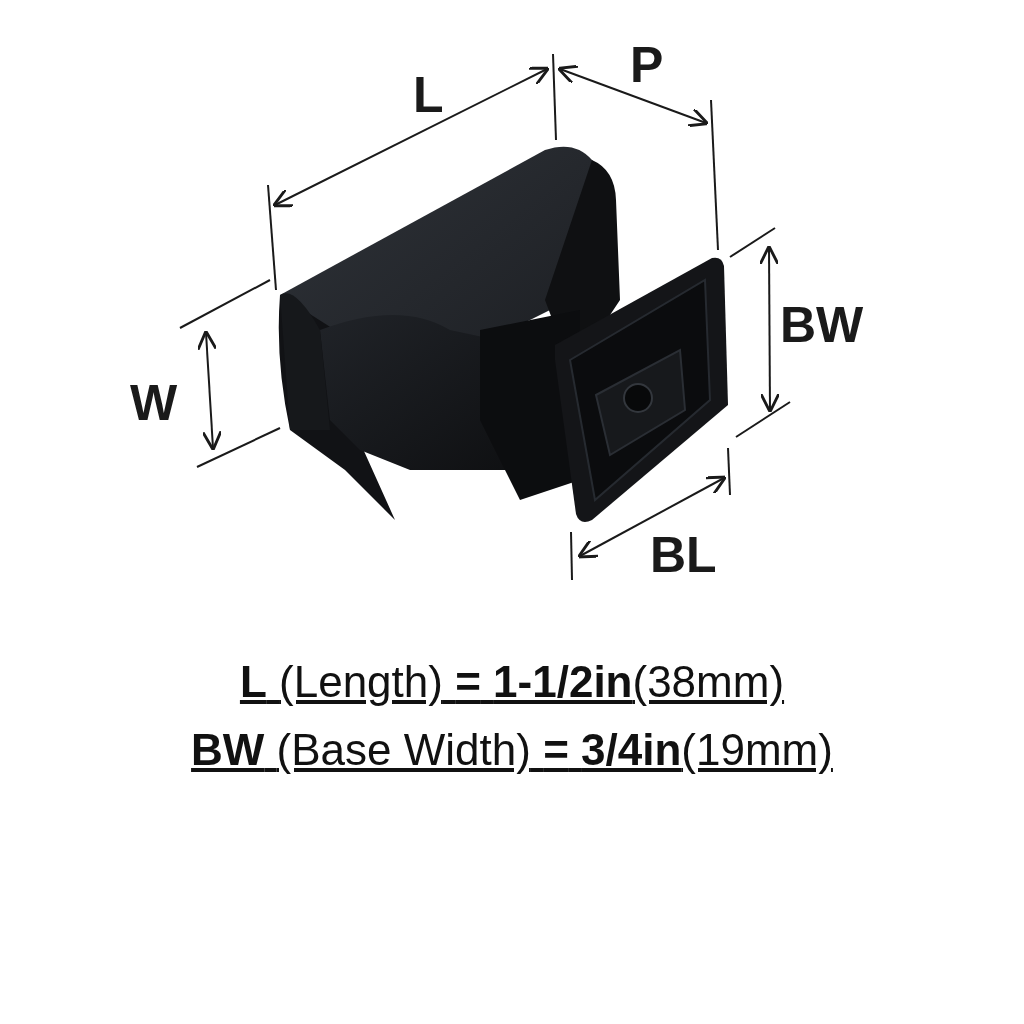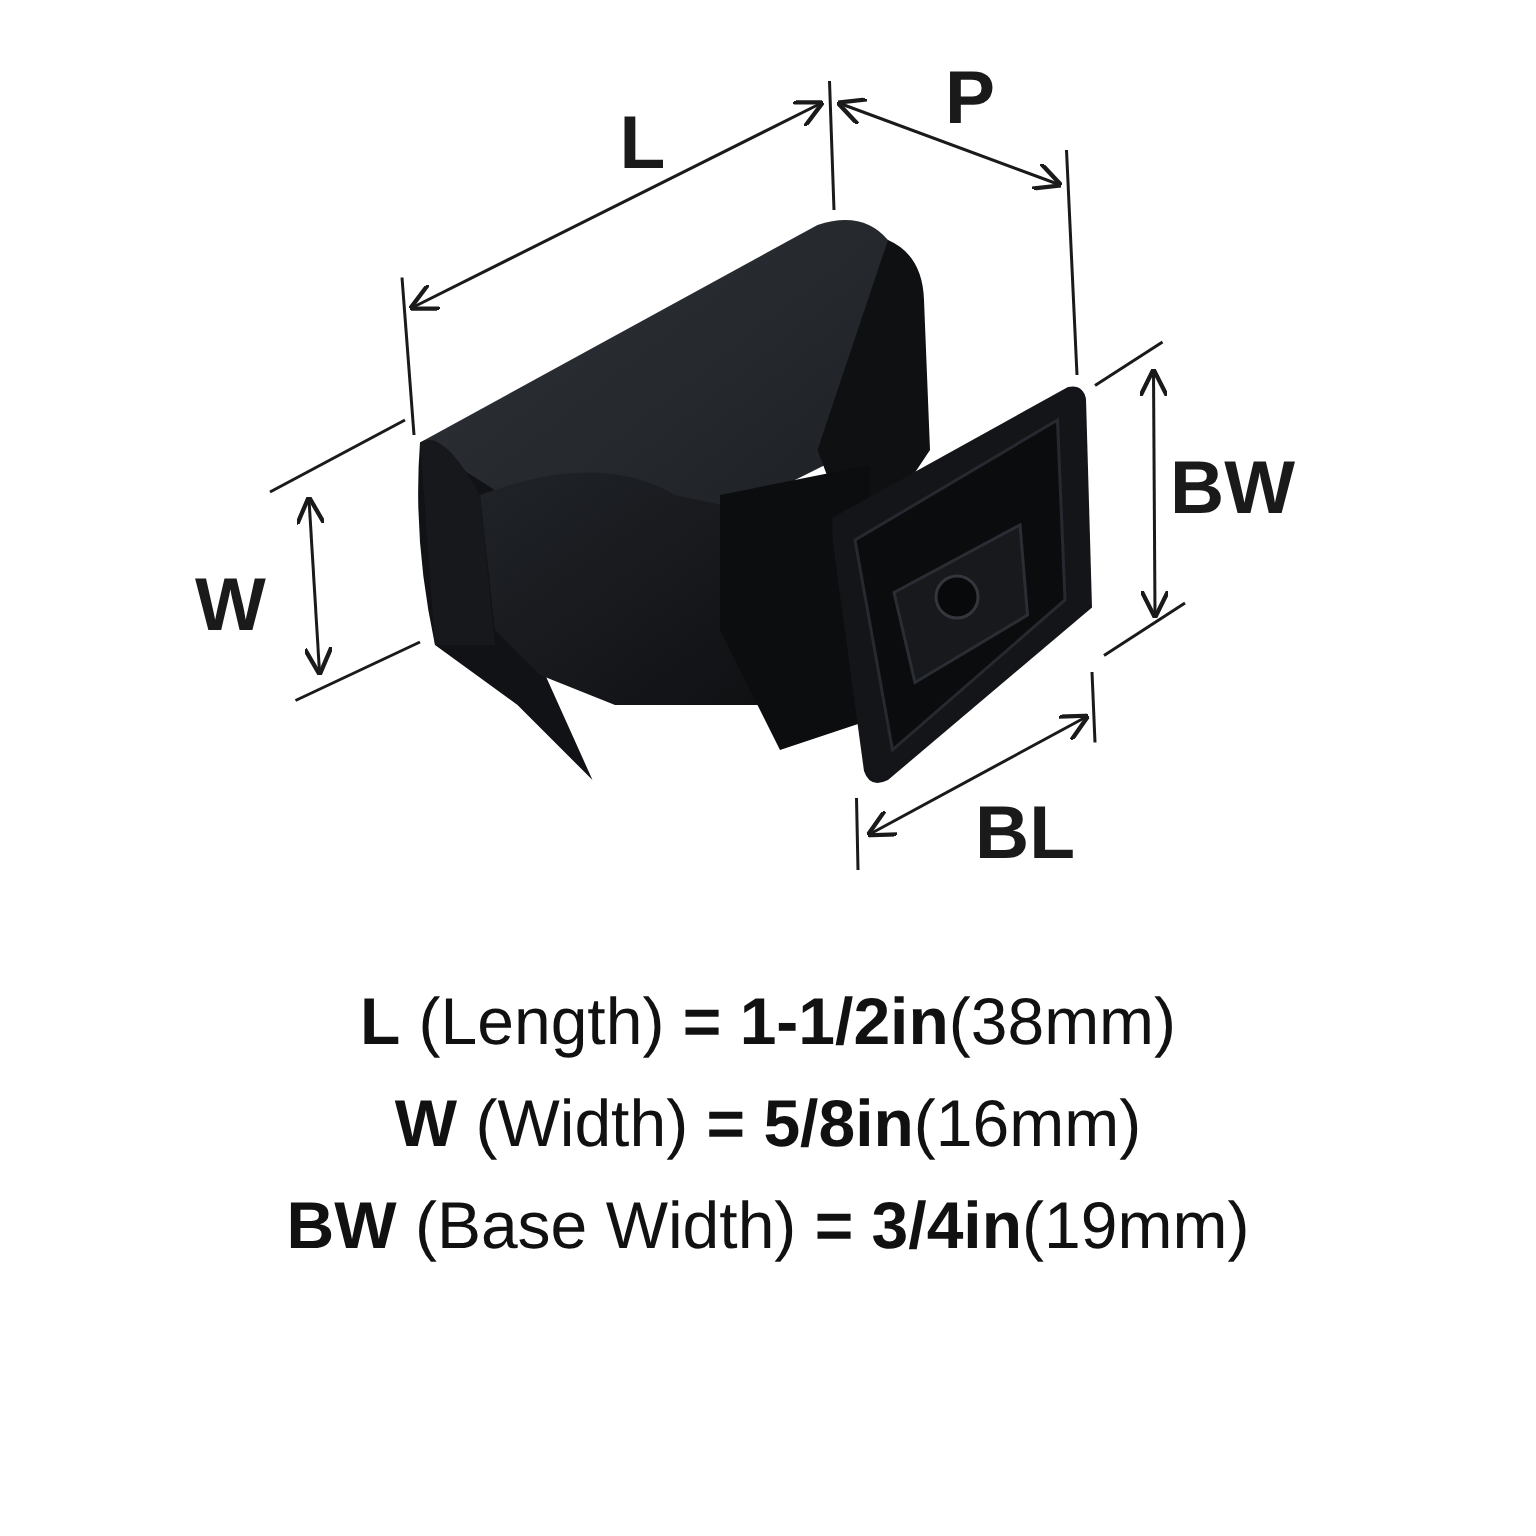--- a/index.html
+++ b/index.html
@@ -1,20 +1,20 @@
 <!DOCTYPE html>
 <html><head>
 <meta charset="utf-8">
 <style>
   html,body{margin:0;padding:0;background:#ffffff;}
   body{width:1024px;height:1024px;position:relative;overflow:hidden;font-family:"Liberation Sans","DejaVu Sans",sans-serif;color:#111;}
   .drawing{position:absolute;left:0;top:0;width:1024px;height:620px;}
   .dim-label{position:absolute;font-family:"Liberation Sans",sans-serif;font-weight:700;font-size:50px;color:#1a1a1a;line-height:1;}
   .specs{position:absolute;left:0;top:648px;width:1024px;}
-  .spec-line{height:68px;text-align:center;font-size:44px;line-height:68px;white-space:nowrap;color:#111;}
+  .spec-line{height:68px;text-align:center;font-size:44px;line-height:68px;white-space:nowrap;color:#111;text-decoration:underline;}
   .spec-line .sym{font-weight:700;}
   .spec-line .eq{font-weight:700;}
   .spec-line .imp{font-weight:700;}
   .spec-line .met{font-weight:400;}
 </style>
 </head>
 <body>
 
 <div class="drawing">
   <svg width="1024" height="620" viewBox="0 0 1024 620">
@@ -75,24 +75,18 @@
 </div>
 
 <div class="specs">
   <div class="spec-line">
     <span class="sym">L</span>
     <span>(Length)</span>
     <span class="eq">=</span>
     <span class="imp">1-1/2in</span><span class="met">(38mm)</span>
   </div>
   <div class="spec-line">
-    <span class="sym">W</span>
-    <span>(Width)</span>
-    <span class="eq">=</span>
-    <span class="imp">5/8in</span><span class="met">(16mm)</span>
-  </div>
-  <div class="spec-line">
     <span class="sym">BW</span>
     <span>(Base Width)</span>
     <span class="eq">=</span>
     <span class="imp">3/4in</span><span class="met">(19mm)</span>
   </div>
 </div>
 
 </body></html>

